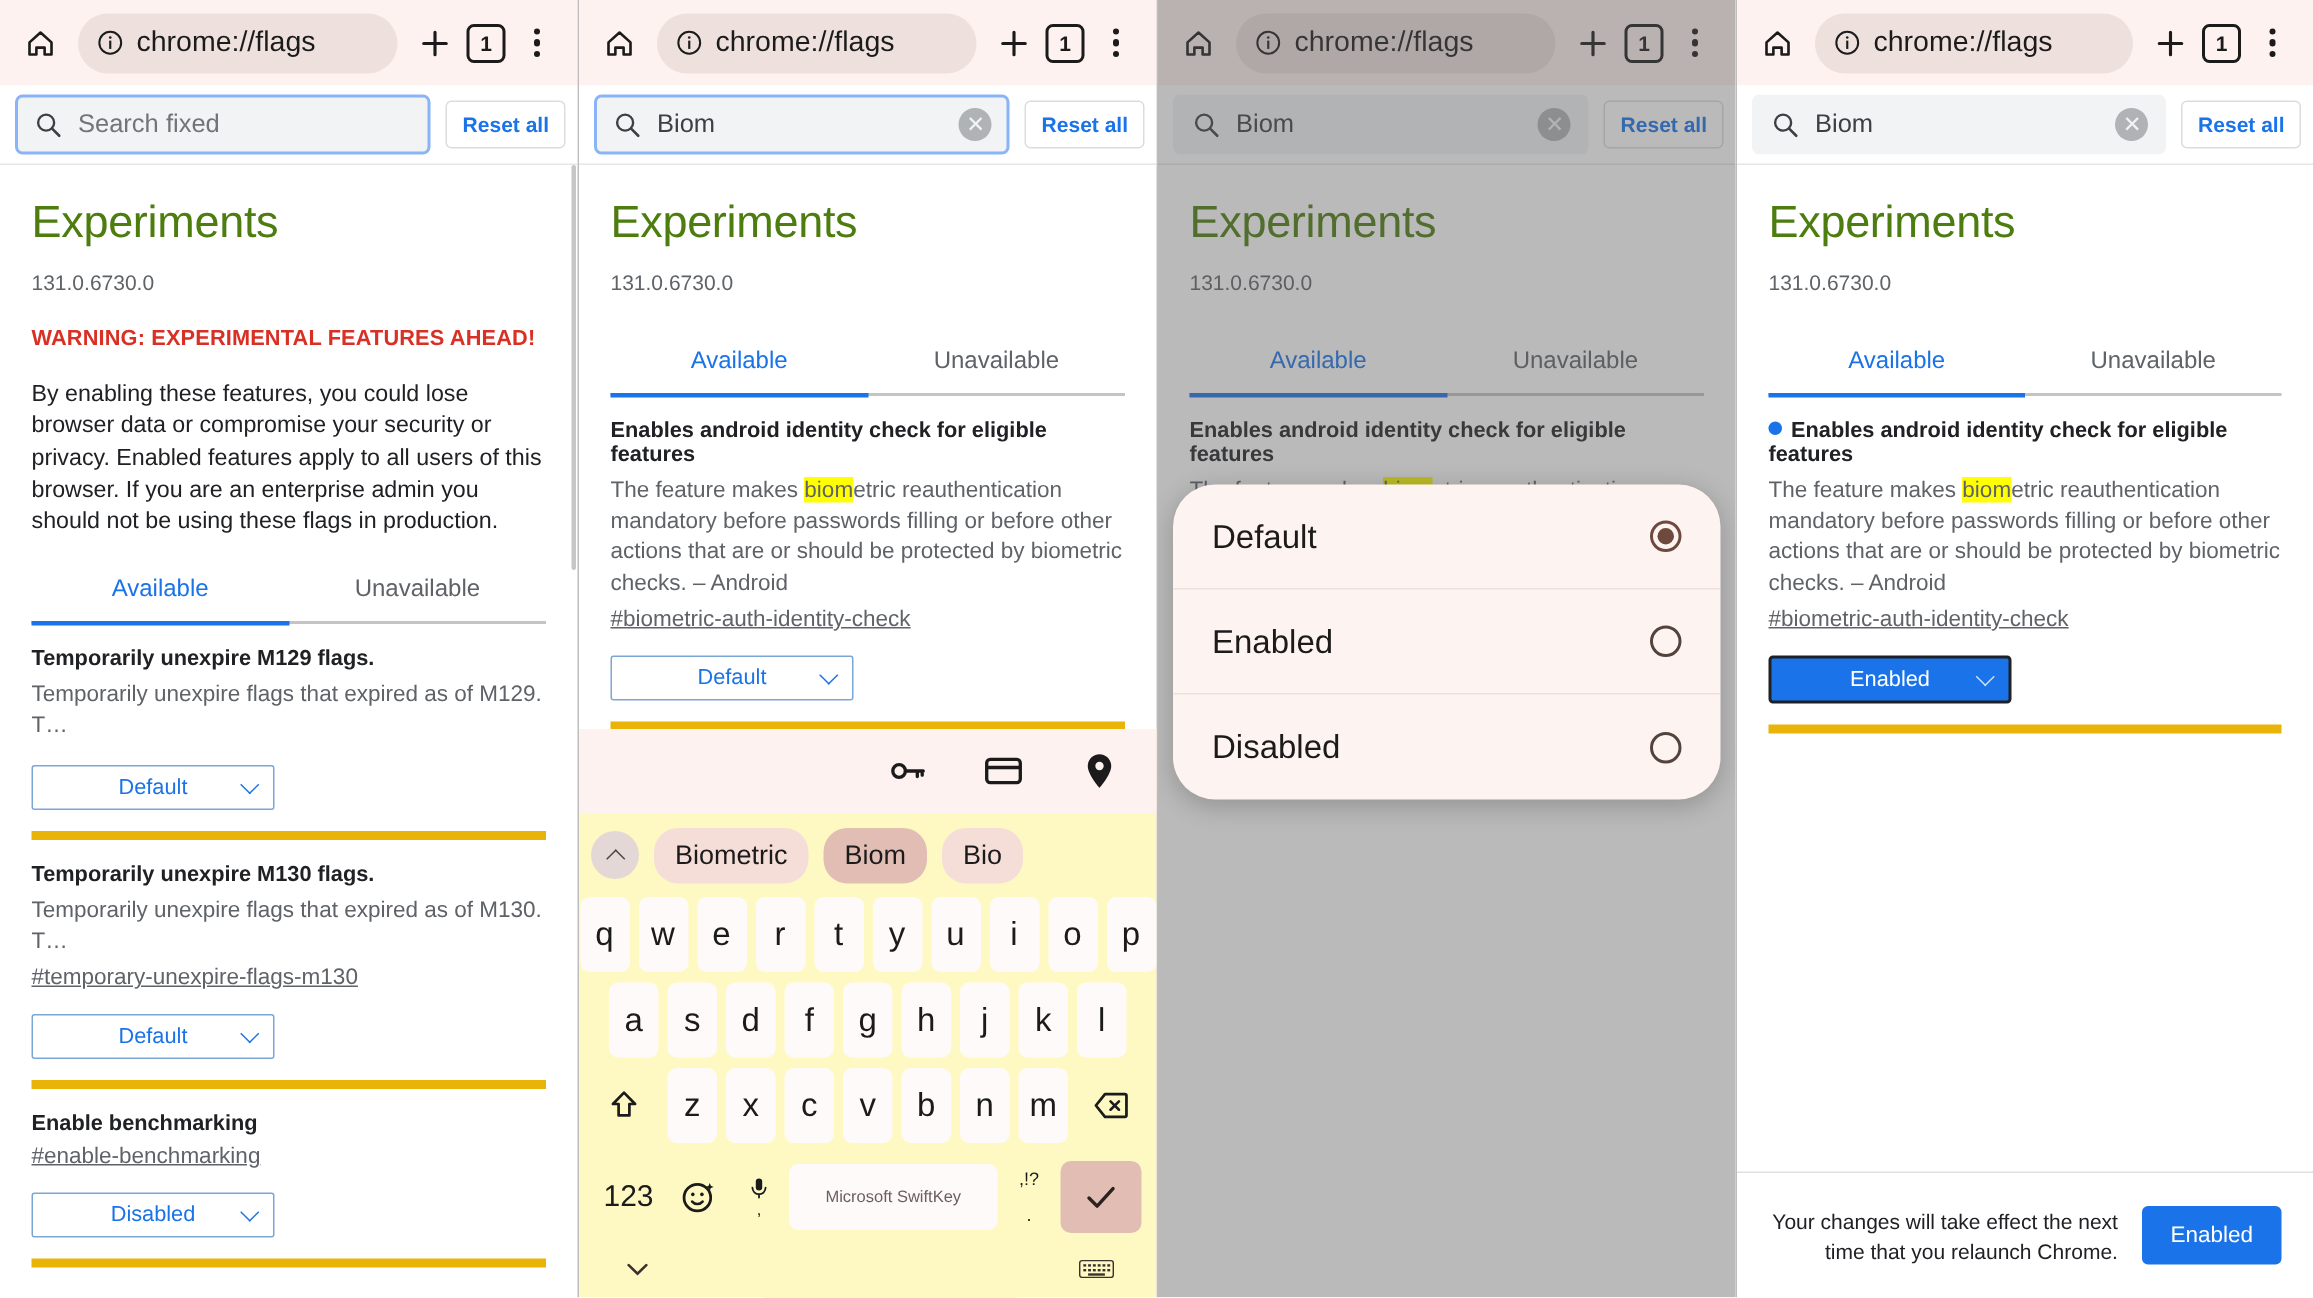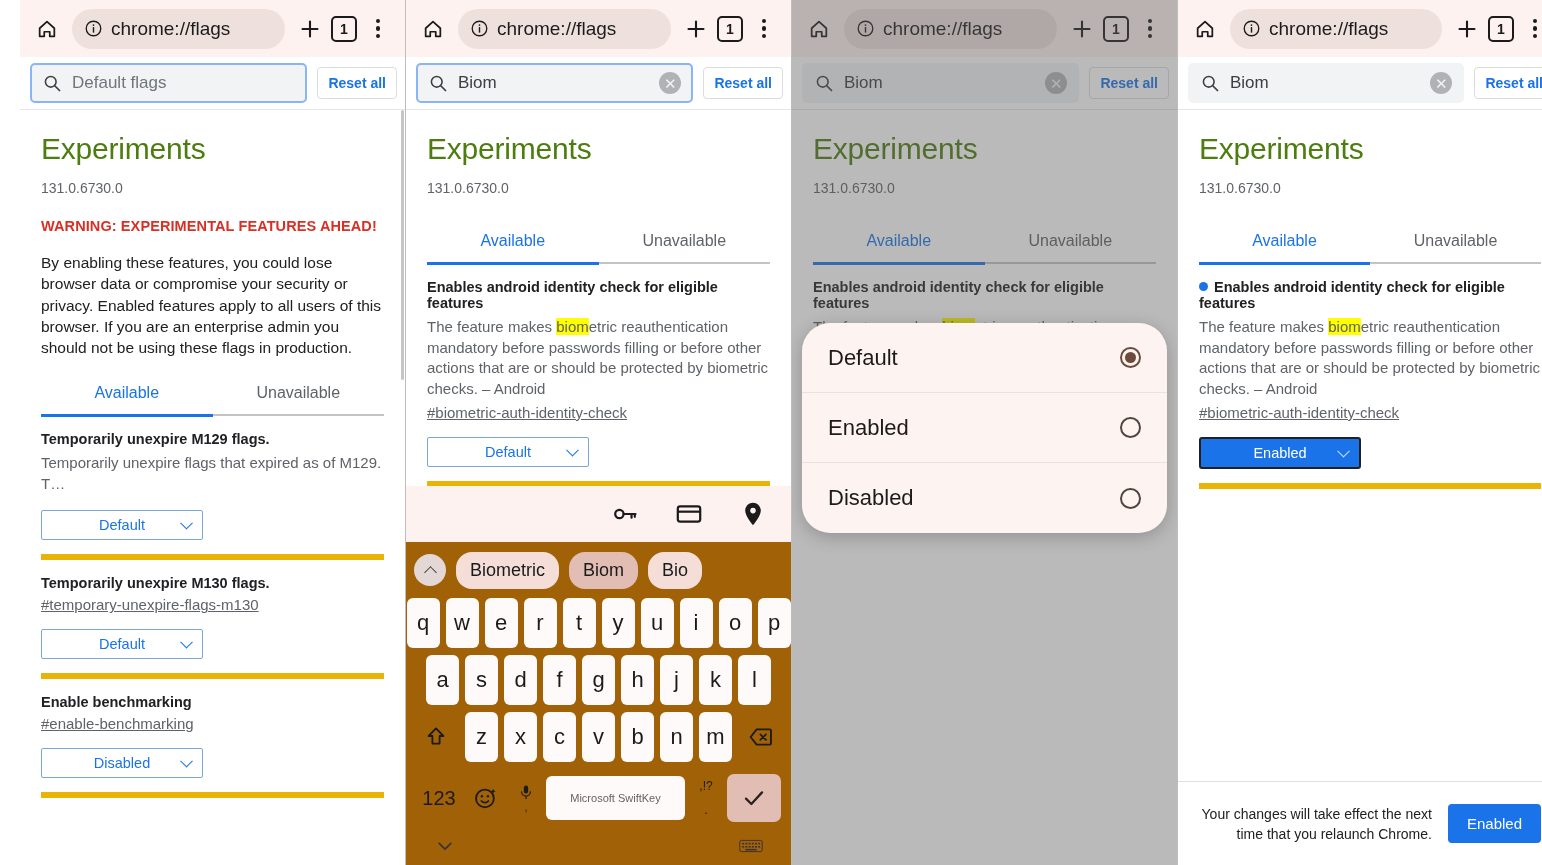--- a/index.html
+++ b/index.html
@@ -2,21 +2,21 @@
 <html><head>
 <meta charset="utf-8">
 <style>
   * { box-sizing: border-box; margin: 0; padding: 0; }
   html, body {
     width: 1542px; height: 865px;
     background: #ffffff;
     font-family: "Liberation Sans", sans-serif;
     overflow: hidden;
   }
-  .screen { position: relative; width: 1246px; height: 865px; display: flex; padding-left: 20px; }
+  .screen { position: relative; width: 1246px; height: 865px; display: flex; }
 
   .panel {
     position: relative;
     width: 386px; height: 865px;
     background: #ffffff;
     overflow: hidden;
     border-right: 1px solid #bdbdbd;
     flex: 0 0 auto;
   }
   .panel:last-child { width: 384px; border-right: none; }
@@ -138,21 +138,21 @@
   }
   .select.enabled {
     background: #1a73e8; border: 2px solid #202124; color: #ffffff;
     border-radius: 3px; height: 32px;
   }
   .select.enabled .chev { border-color: #cfe0fb; }
 
   
   .keyboard {
     position: absolute; left: 0; right: 0; bottom: 0;
-    background: #a16207;
+    background: #fef9c3;
     font-family: "Liberation Sans", sans-serif;
   }
   .kb-autofill {
     height: 56px; background: #fdf2ef;
     display: flex; align-items: center; justify-content: flex-end;
     gap: 36px; padding-right: 24px;
   }
   .kb-suggest { height: 56px; display: flex; align-items: center; gap: 10px; padding: 0 8px; }
   .kb-collapse {
     width: 32px; height: 32px; border-radius: 50%; background: #e3d8d5;
@@ -276,21 +276,21 @@
           </div>
       </div>
     </div>
 
     <div class="searchrow">
       <div class="searchbox focused">
         <svg width="20" height="20" viewBox="0 0 24 24">
             <circle cx="10.5" cy="10.5" r="6.4" fill="none" stroke="#3c4043" stroke-width="1.9"></circle>
             <path d="M15.3 15.3 21 21" stroke="#3c4043" stroke-width="2.1" stroke-linecap="round"></path>
           </svg>
-        <span class="stext placeholder">Default flags</span>
+        <span class="stext placeholder">Search fixed</span>
       </div>
       <div class="reset-all">Reset all</div>
     </div>
     <div class="divider-line"></div>
 
     <div class="content">
       <div class="page-title">Experiments</div>
       <div class="version">131.0.6730.0</div>
       <div class="warning">WARNING: EXPERIMENTAL FEATURES AHEAD!</div>
       <div class="blurb">By enabling these features, you could lose browser data or compromise your security or privacy. Enabled features apply to all users of this browser. If you are an enterprise admin you should not be using these flags in production.</div>
@@ -305,20 +305,21 @@
         <div class="flag-title">Temporarily unexpire M129 flags.</div>
         <div class="flag-desc">Temporarily unexpire flags that expired as of M129. T…</div>
         <div class="select">
           <span>Default</span>
           <span class="chev"></span>
         </div>
       </div>
 
       <div class="flag">
         <div class="flag-title">Temporarily unexpire M130 flags.</div>
+        <div class="flag-desc">Temporarily unexpire flags that expired as of M130. T…</div>
         <span class="flag-id">#temporary-unexpire-flags-m130</span>
         <div class="select">
           <span>Default</span>
           <span class="chev"></span>
         </div>
       </div>
 
       <div class="flag">
         <div class="flag-title">Enable benchmarking</div>
         <span class="flag-id">#enable-benchmarking</span>

